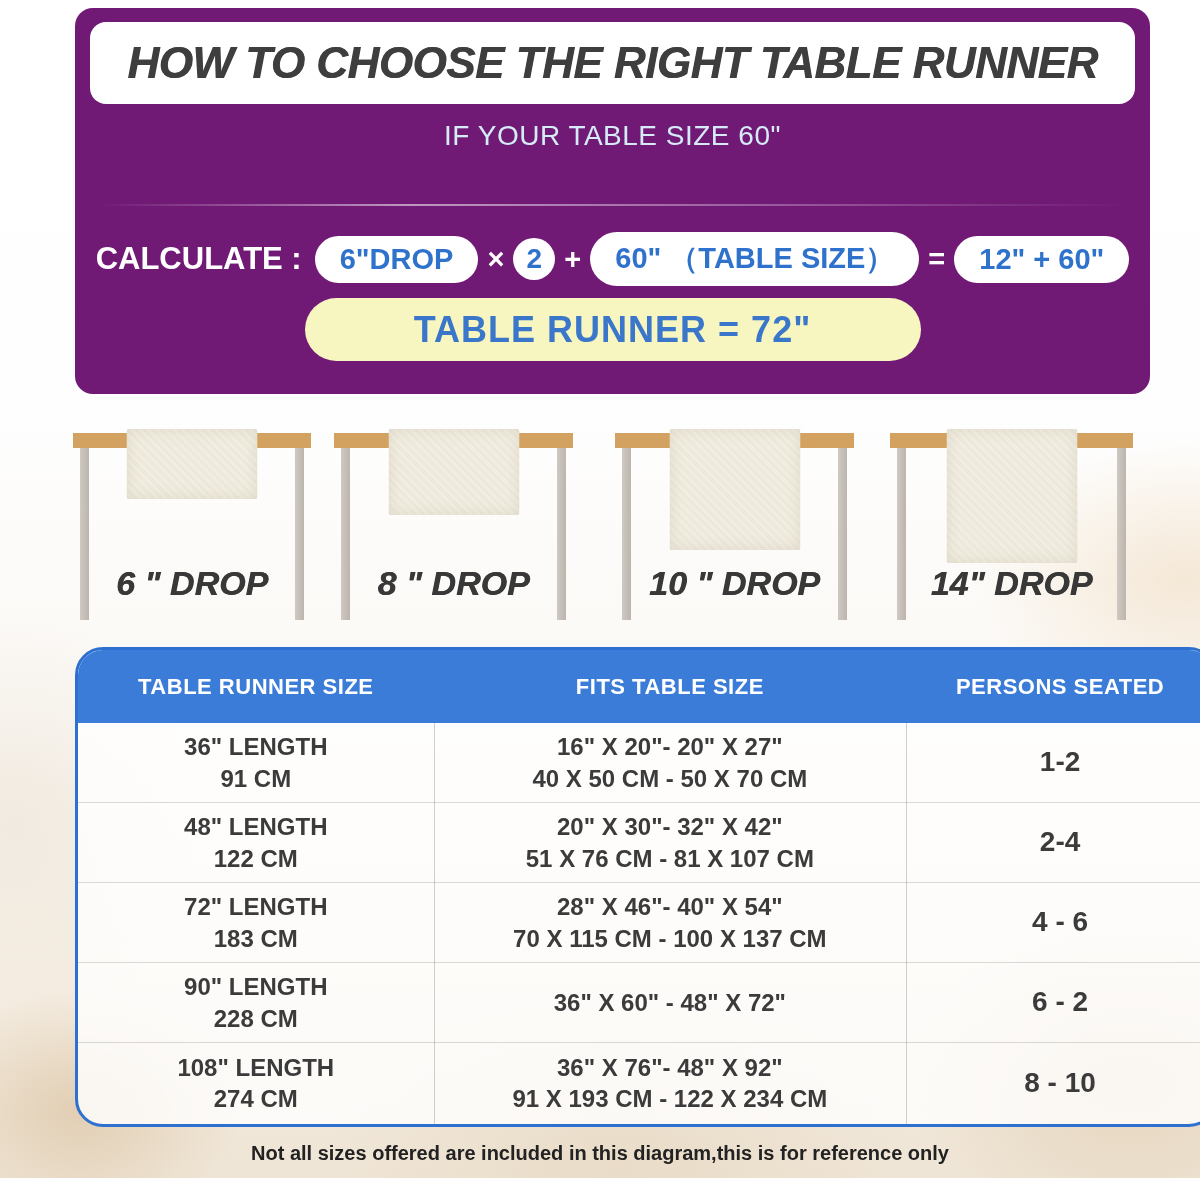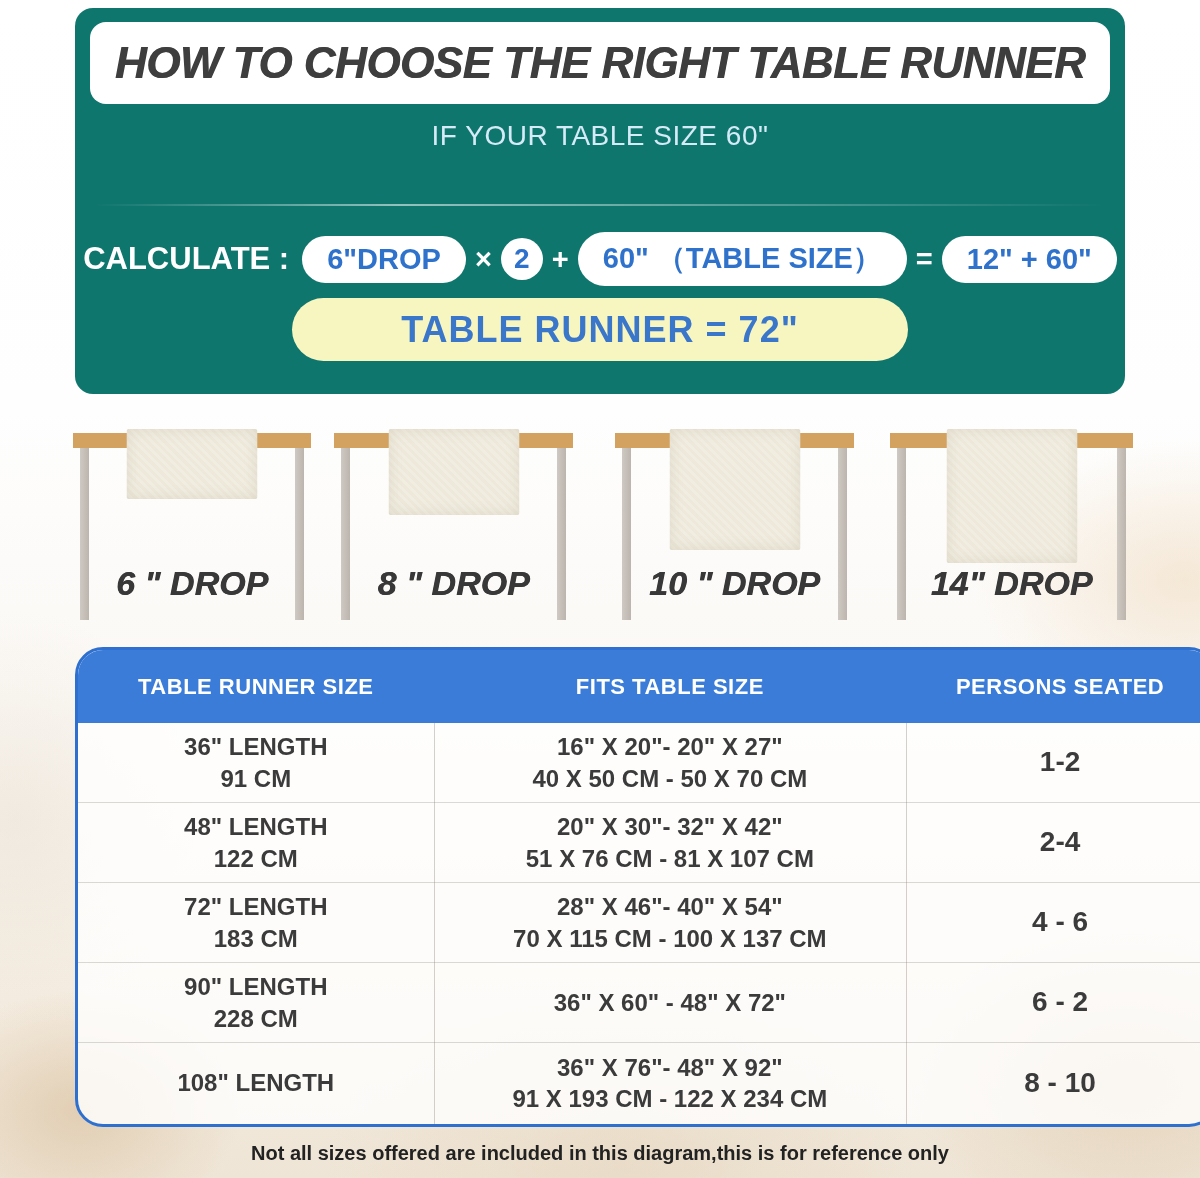--- a/index.html
+++ b/index.html
@@ -9,21 +9,21 @@
     background:
       radial-gradient(230px 170px at 80px 1110px, rgba(213,185,148,0.55), transparent 70%),
       radial-gradient(320px 220px at 1130px 1080px, rgba(216,192,158,0.50), transparent 70%),
       radial-gradient(300px 200px at 1185px 580px, rgba(238,216,186,0.55), transparent 70%),
       radial-gradient(420px 260px at 620px 1165px, rgba(224,205,177,0.40), transparent 70%),
       radial-gradient(260px 300px at 15px 820px, rgba(233,224,211,0.50), transparent 70%),
       linear-gradient(180deg,#ffffff 0%,#fefefe 35%,#fbf8f4 60%,#f4ece0 85%,#efe5d6 100%);
   }
   
   .top-panel{position:absolute;left:75px;top:8px;width:1050px;height:386px;
-    background:#0f766e;border-radius:18px;}
+    background:#701a75;border-radius:18px;padding-left:25px;}
   .title-banner{position:absolute;left:15px;top:14px;right:15px;height:82px;
     background:#ffffff;border-radius:16px;display:flex;align-items:center;justify-content:center;}
   .page-title{margin:0;font-size:44px;font-weight:bold;font-style:italic;color:#3e3e3e;
     letter-spacing:-0.5px;white-space:nowrap;text-shadow:0.6px 0 #3e3e3e;}
   .subtitle{position:absolute;left:0;width:100%;margin:0;text-align:center;
     color:#d6ebf8;font-size:28px;letter-spacing:0.5px;white-space:nowrap;}
   .subtitle-1{top:112px;}
   .subtitle-2{top:152px;}
   .divider{position:absolute;top:196px;left:2%;width:96%;height:2px;
     background:linear-gradient(90deg,rgba(255,255,255,0) 0%,rgba(255,255,255,0.55) 30%,rgba(255,255,255,0.25) 70%,rgba(255,255,255,0) 100%);}
@@ -189,20 +189,21 @@
         </div>
         <div class="cell">
           <div>36" X 60" - 48" X 72"</div>
         </div>
         <div class="cell cell-persons">6 - 2</div>
       </div>
 
       <div class="size-row">
         <div class="cell">
           <div>108" LENGTH</div>
+          <div>274 CM</div>
         </div>
         <div class="cell">
           <div>36" X 76"- 48" X 92"</div>
           <div>91 X 193 CM - 122 X 234 CM</div>
         </div>
         <div class="cell cell-persons">8 - 10</div>
       </div>
     </div>
   </section>
 

